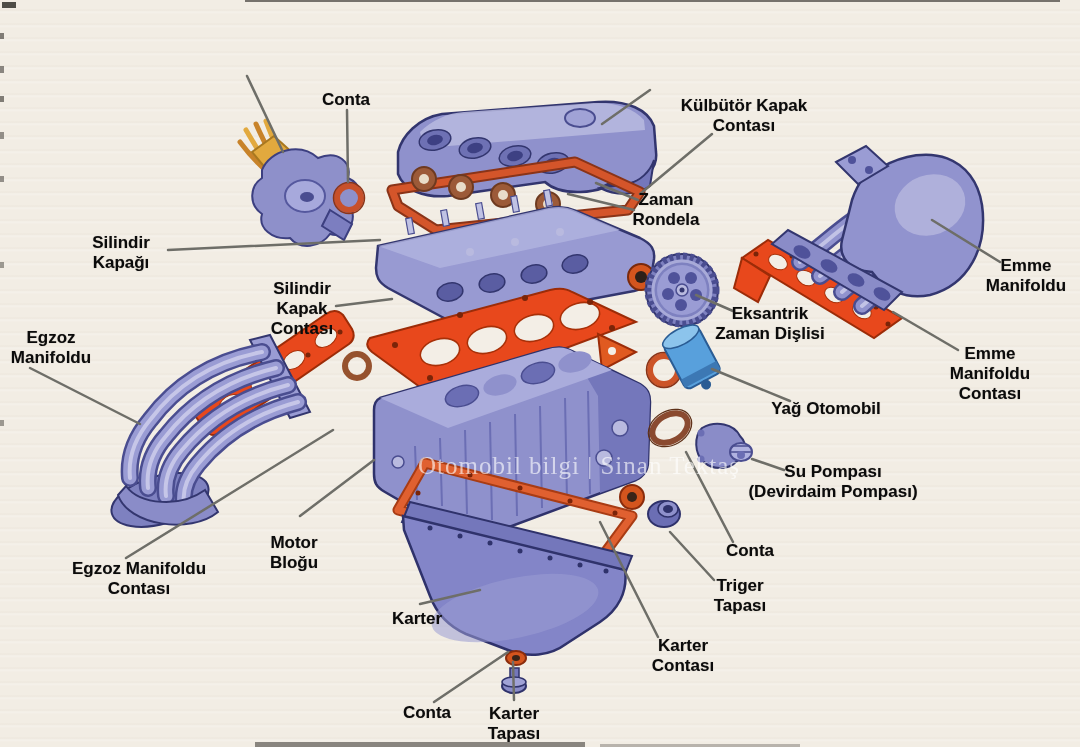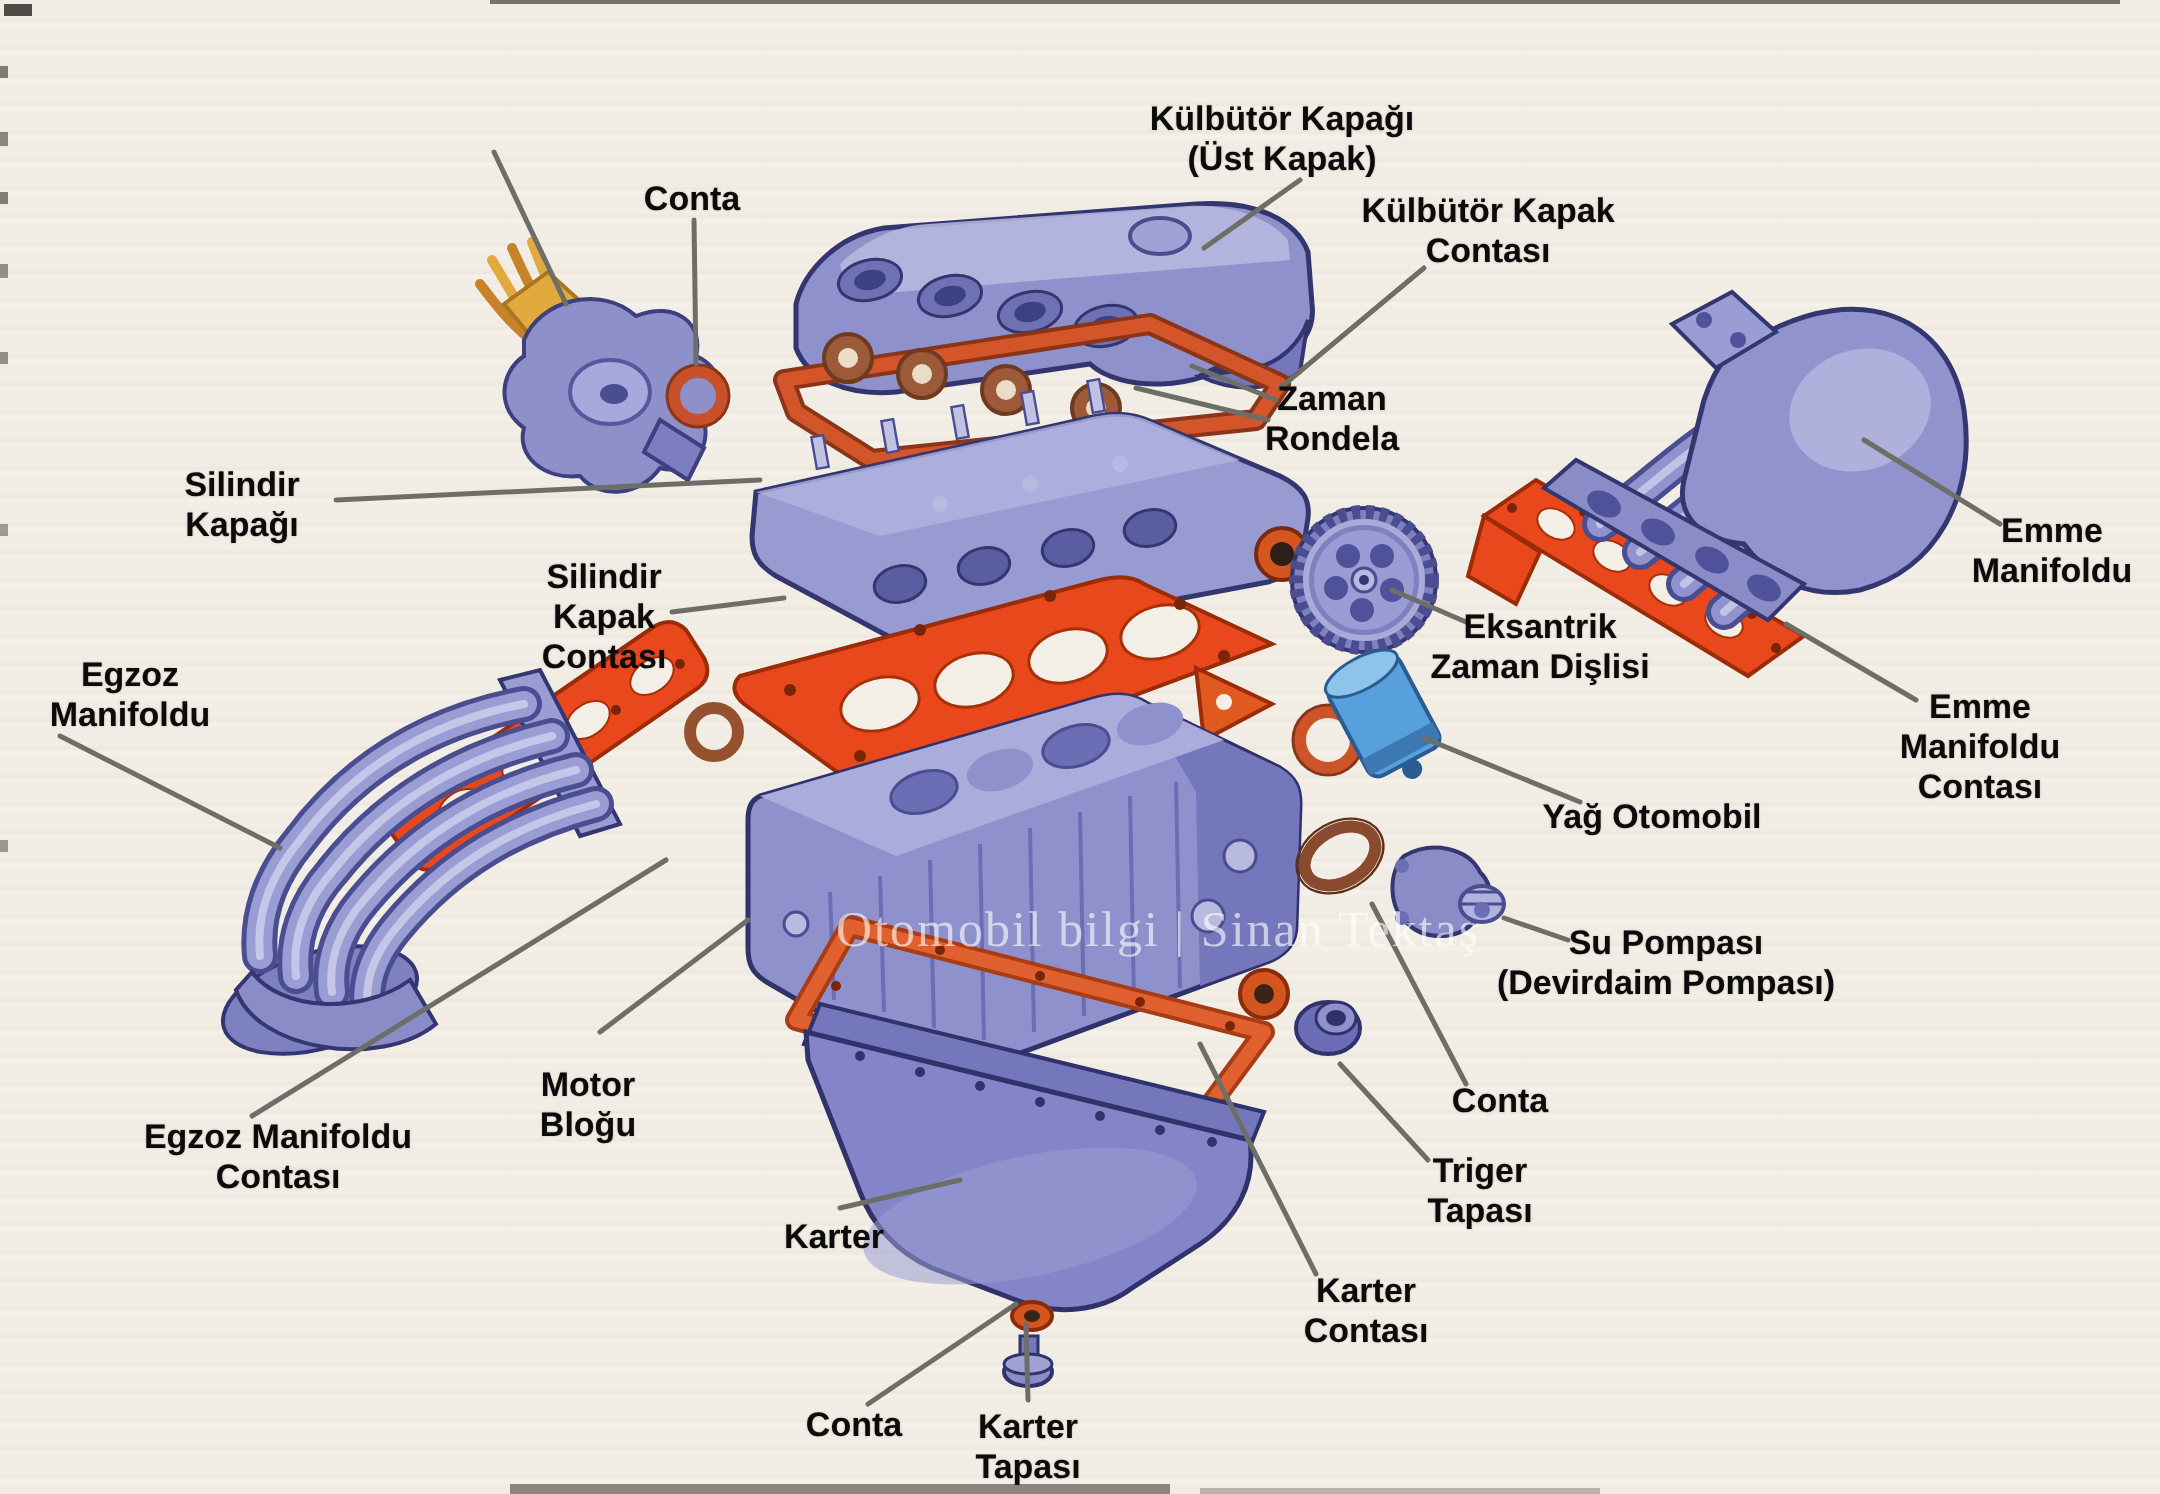--- a/index.html
+++ b/index.html
@@ -324,39 +324,37 @@
       <line x1="420" y1="604" x2="480" y2="590"></line>
       <line x1="658" y1="637" x2="600" y2="522"></line>
       <line x1="434" y1="702" x2="508" y2="652"></line>
       <line x1="514" y1="700" x2="513" y2="662"></line>
     </g>
   </svg>
 
   <div class="watermark">Otomobil bilgi | Sinan Tektaş</div>
 
   <div class="label" style="left:346px;top:90px;">Conta</div>
-  <div class="label" style="left:641px;top:50px;">Külbütör Kapağı
-(Üst Kapak)</div>
   <div class="label" style="left:744px;top:96px;">Külbütör Kapak
 Contası</div>
   <div class="label" style="left:666px;top:190px;">Zaman
 Rondela</div>
   <div class="label" style="left:121px;top:233px;">Silindir
 Kapağı</div>
   <div class="label" style="left:302px;top:279px;">Silindir
 Kapak
 Contası</div>
   <div class="label" style="left:1026px;top:256px;">Emme
 Manifoldu</div>
   <div class="label" style="left:770px;top:304px;">Eksantrik
 Zaman Dişlisi</div>
   <div class="label" style="left:990px;top:344px;">Emme
 Manifoldu
 Contası</div>
-  <div class="label" style="left:51px;top:328px;margin-left:14px;">Egzoz
+  <div class="label" style="left:51px;top:328px;">Egzoz
 Manifoldu</div>
   <div class="label" style="left:826px;top:399px;">Yağ Otomobil</div>
   <div class="label" style="left:833px;top:462px;">Su Pompası
 (Devirdaim Pompası)</div>
   <div class="label" style="left:294px;top:533px;">Motor
 Bloğu</div>
   <div class="label" style="left:750px;top:541px;">Conta</div>
   <div class="label" style="left:139px;top:559px;">Egzoz Manifoldu
 Contası</div>
   <div class="label" style="left:740px;top:576px;">Triger

